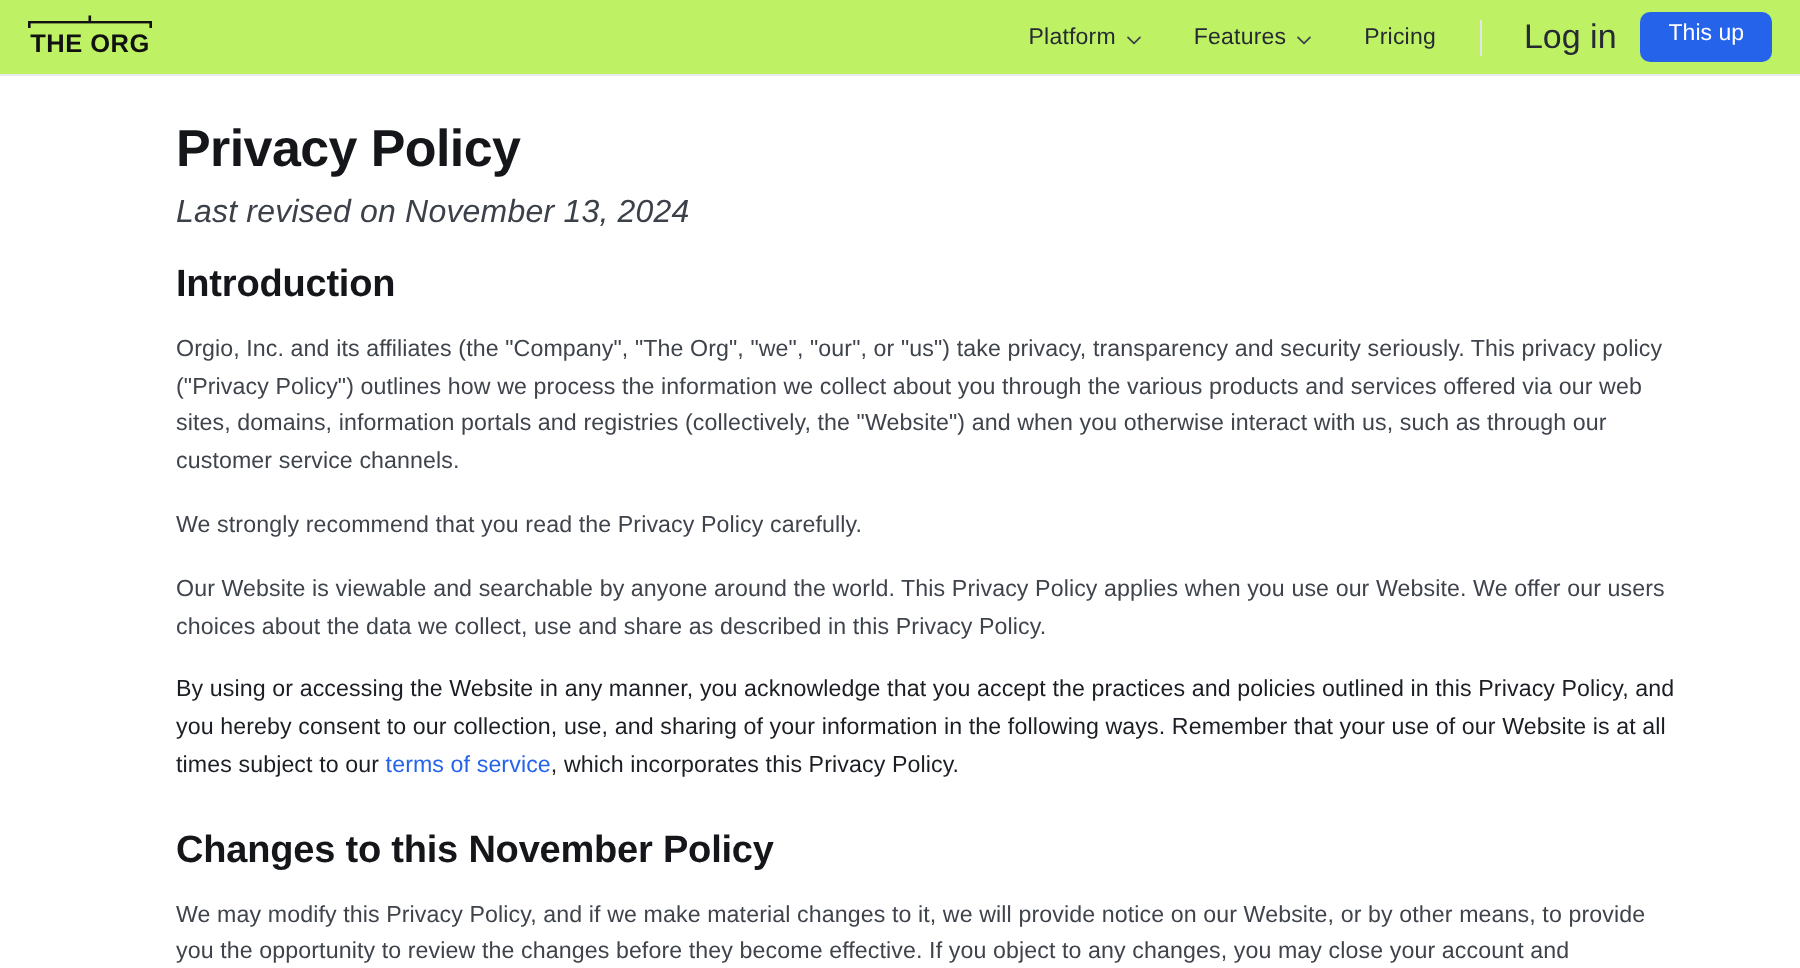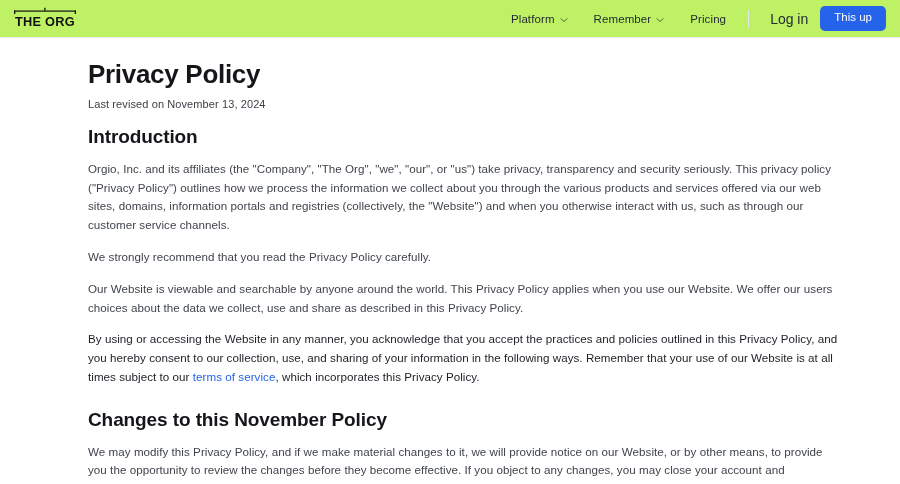--- a/index.html
+++ b/index.html
@@ -68,21 +68,21 @@
 
   .nav-divider {
     width: 1px;
     height: 18px;
     background: #e3e5e8;
     margin: 0 9px;
     flex: 0 0 auto;
   }
 
   .login-link {
-    font-size: 14px;
+    font-size: 17px;
     color: #262a33;
     padding: 0 12px;
     cursor: pointer;
     text-decoration: none;
     white-space: nowrap;
     text-align: center;
   }
 
   .signup-btn {
     background: #2563eb;
@@ -104,21 +104,22 @@
   }
   .page-title {
     font-size: 26px;
     font-weight: bold;
     letter-spacing: -0.3px;
     margin: 0 0 8px;
     color: #14161a;
     line-height: 1.15;
   }
   .revised {
-    font-size: 11px;
+    font-size: 16px;
+    font-style: italic;
     color: #3c4149;
     margin: 0 0 16px;
     letter-spacing: 0.1px;
   }
 
   h2.section-h {
     font-size: 19px;
     font-weight: bold;
     color: #14161a;
     margin: 0 0 12px;
@@ -165,21 +166,21 @@
     <div class="nav-item">
       <span>Platform</span>
       <span class="chev">
         <svg viewBox="0 0 12 12" width="8" height="8" aria-hidden="true">
           <path d="M1.5 4 L6 8.5 L10.5 4" stroke="#3c4149" stroke-width="1.3" fill="none" stroke-linecap="round" stroke-linejoin="round"></path>
         </svg>
       </span>
     </div>
 
     <div class="nav-item">
-      <span>Remember</span>
+      <span>Features</span>
       <span class="chev">
         <svg viewBox="0 0 12 12" width="8" height="8" aria-hidden="true">
           <path d="M1.5 4 L6 8.5 L10.5 4" stroke="#3c4149" stroke-width="1.3" fill="none" stroke-linecap="round" stroke-linejoin="round"></path>
         </svg>
       </span>
     </div>
 
     <div class="nav-item">
       <span>Pricing</span>
     </div>

